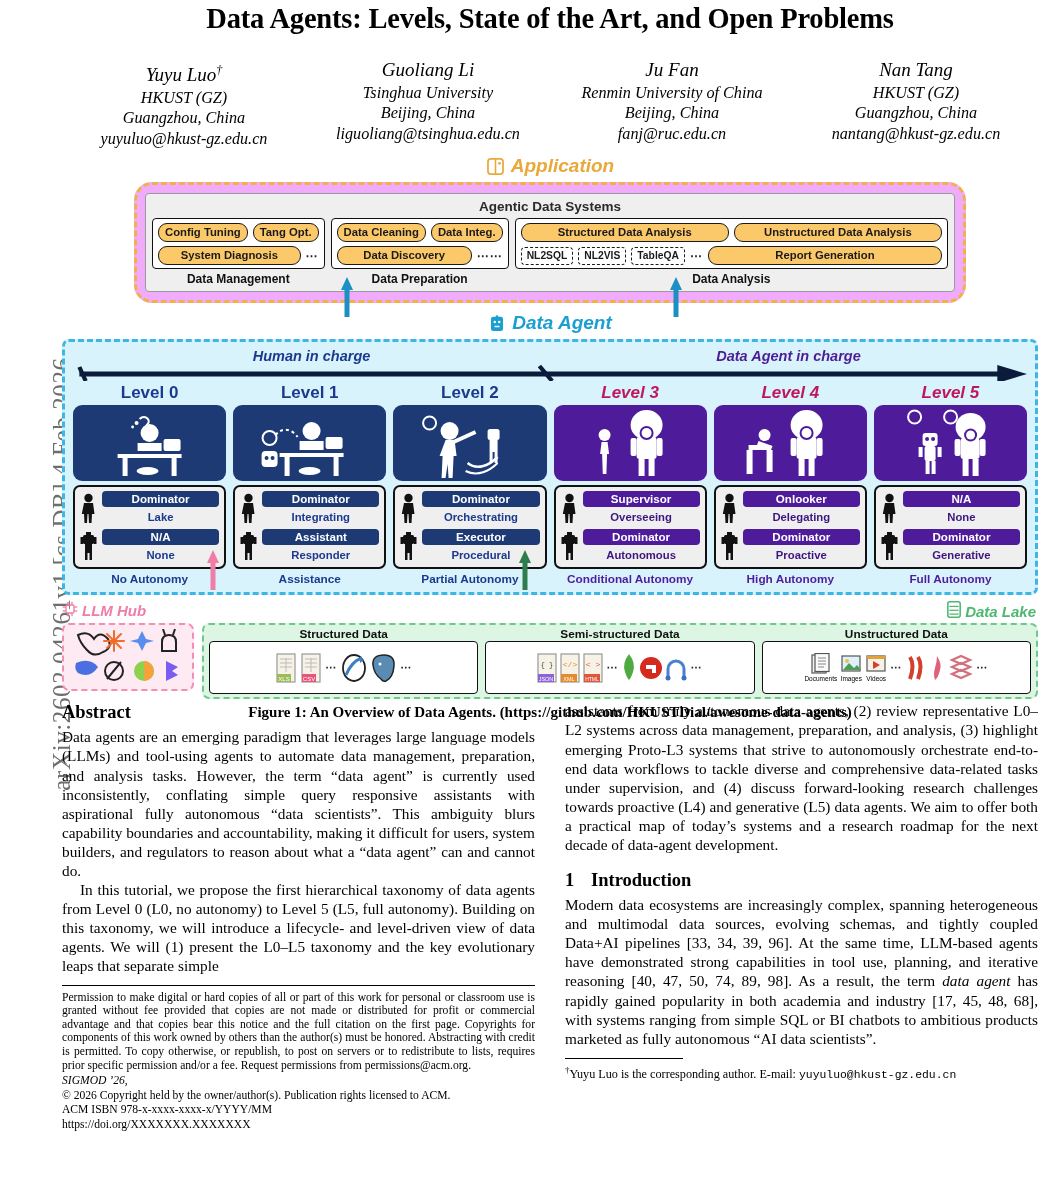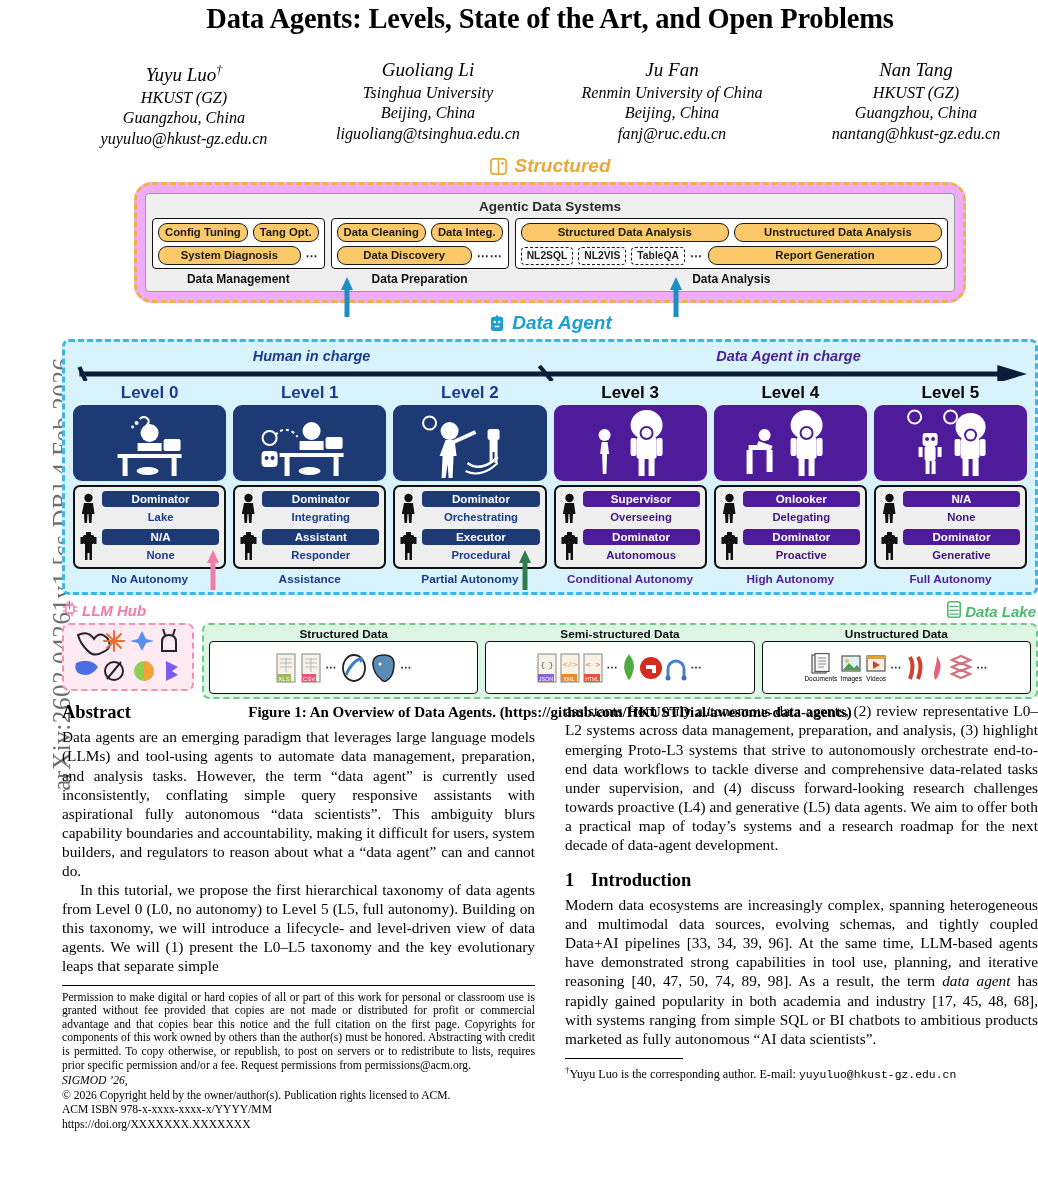--- a/index.html
+++ b/index.html
@@ -113,21 +113,21 @@
   #charge-labels .l{flex:1;text-align:center;}
   #charge-labels .r{flex:1;text-align:center;color:#4c1d95;}
   #axis{position:relative;height:16px;margin:1px 0 2px 0;}
   #levels-row{display:flex;gap:7px;}
   .level-col{flex:1;display:flex;flex-direction:column;align-items:stretch;}
   .level-label{
     text-align:center;font-family:"Liberation Sans",sans-serif;
     font-size:17px;font-weight:700;margin-bottom:2px;
   }
   .lvl-blue .level-label{color:#1b3a8f;}
-  .lvl-purple .level-label{color:#000000;}
+  .lvl-purple .level-label{color:#be185d;font-style:italic;}
   .scene{
     height:76px;border-radius:9px;display:flex;align-items:flex-end;justify-content:center;
     overflow:hidden;
   }
   .lvl-blue .scene{background:#1d3a75;}
   .lvl-purple .scene{background:#4e1b9b;}
   .role-card{
     margin-top:4px;background:#efefef;border:2px solid #111;border-radius:7px;
     padding:4px 5px;display:flex;flex-direction:column;gap:4px;
   }
@@ -252,21 +252,21 @@
 
     <div id="application-band">
       <div class="band-title" id="app-title">
         <span class="ic">
           <svg width="19" height="19" viewBox="0 0 24 24">
               <rect x="2.5" y="2.5" width="19" height="19" rx="3.5" fill="none" stroke="#e9a93a" stroke-width="2.2"></rect>
               <line x1="12" y1="3" x2="12" y2="21" stroke="#e9a93a" stroke-width="2"></line>
               <circle cx="17" cy="8" r="1.8" fill="#e9a93a"></circle>
             </svg>
         </span>
-        <span>Structured</span>
+        <span>Application</span>
       </div>
 
       <div id="app-box">
         <div id="agentic-inner">
           <div id="agentic-title">Agentic Data Systems</div>
           <div id="agentic-cols">
 
             <div>
               <div class="agentic-col col-dm">
                 <div class="agentic-row">

